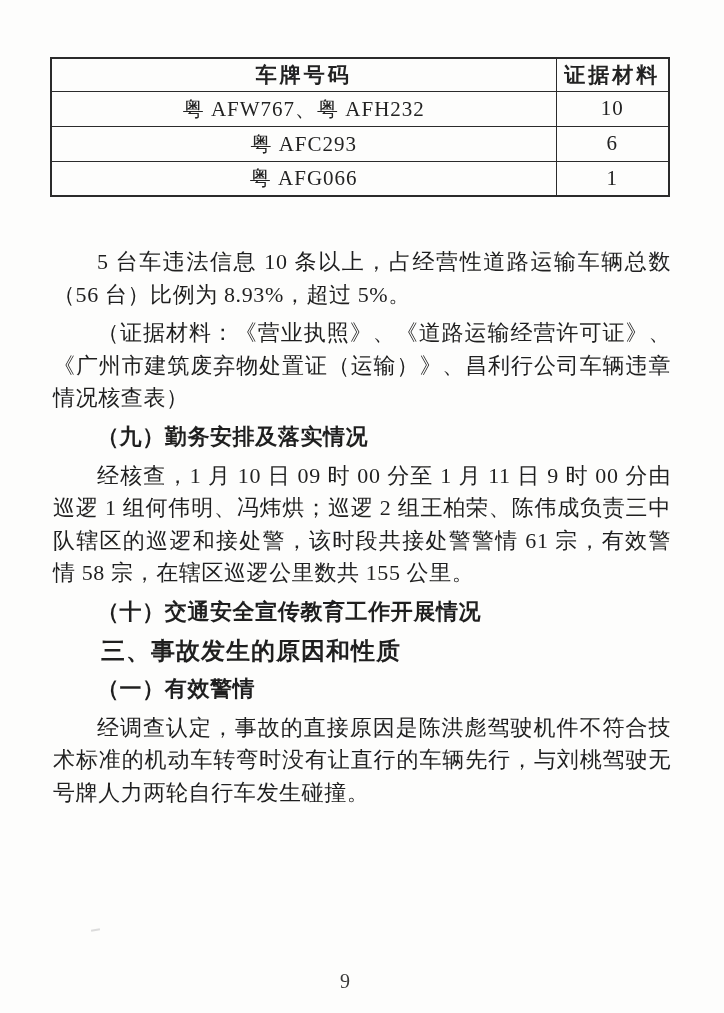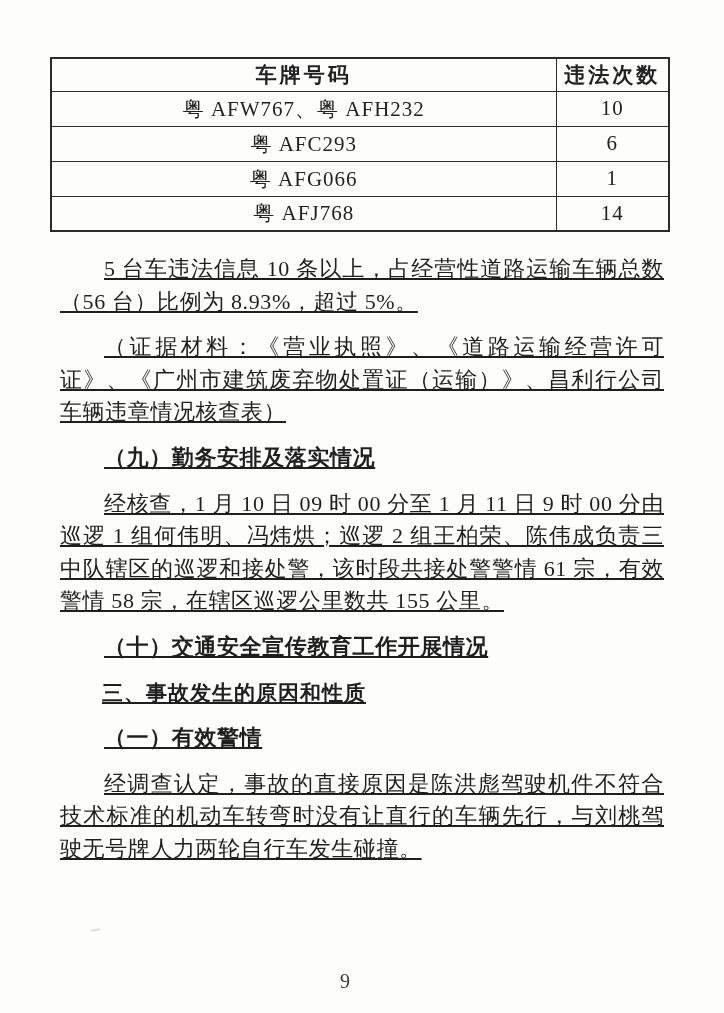--- a/index.html
+++ b/index.html
@@ -51,34 +51,33 @@
     top: 240px;
     left: 47px;
     width: 630px;
     font-size: 22px;
     line-height: 32.6px;
     text-align: justify;
     text-justify: inter-ideograph;
     letter-spacing: 0.6px;
   }
   .content p {
-    margin: 13px;
+    margin: 6px;
     text-indent: 2em;
-    text-decoration: underline;
   }
   .content p.sp-before {
     margin-top: 7px;
   }
   .heading {
     font-weight: 700;
   }
   .heading-hei {
     font-weight: 700;
     font-family: "Liberation Sans", "DejaVu Sans", sans-serif;
-    font-size: 21px;
+    font-size: 24px;
     letter-spacing: 1px;
   }
   
   .pageno {
     position: absolute;
     top: 970px;
     left: 0;
     width: 690px;
     text-align: center;
     font-size: 20px;
@@ -102,39 +101,35 @@
 <div class="page">
 
   <table class="violations-table">
     <colgroup>
       <col class="plate-col">
       <col class="count-col">
     </colgroup>
     <thead>
       <tr>
         <th>车牌号码</th>
-        <th>违法次数</th>
+        <th>证据材料</th>
       </tr>
     </thead>
     <tbody>
       <tr>
         <td>粤 AFW767、粤 AFH232</td>
         <td>10</td>
       </tr>
       <tr>
         <td>粤 AFC293</td>
         <td>6</td>
       </tr>
       <tr>
         <td>粤 AFG066</td>
         <td>1</td>
-      </tr>
-      <tr>
-        <td>粤 AFJ768</td>
-        <td>14</td>
       </tr>
     </tbody>
   </table>
 
   <div class="content">
     <p class="body">5 台车违法信息 10 条以上，占经营性道路运输车辆总数（56 台）比例为 8.93%，超过 5%。</p>
     <p class="body">（证据材料：《营业执照》、《道路运输经营许可证》、《广州市建筑废弃物处置证（运输）》、昌利行公司车辆违章情况核查表）</p>
     <p class="heading">（九）勤务安排及落实情况</p>
     <p class="body">经核查，1 月 10 日 09 时 00 分至 1 月 11 日 9 时 00 分由巡逻 1 组何伟明、冯炜烘；巡逻 2 组王柏荣、陈伟成负责三中队辖区的巡逻和接处警，该时段共接处警警情 61 宗，有效警情 58 宗，在辖区巡逻公里数共 155 公里。</p>
     <p class="heading">（十）交通安全宣传教育工作开展情况</p>

